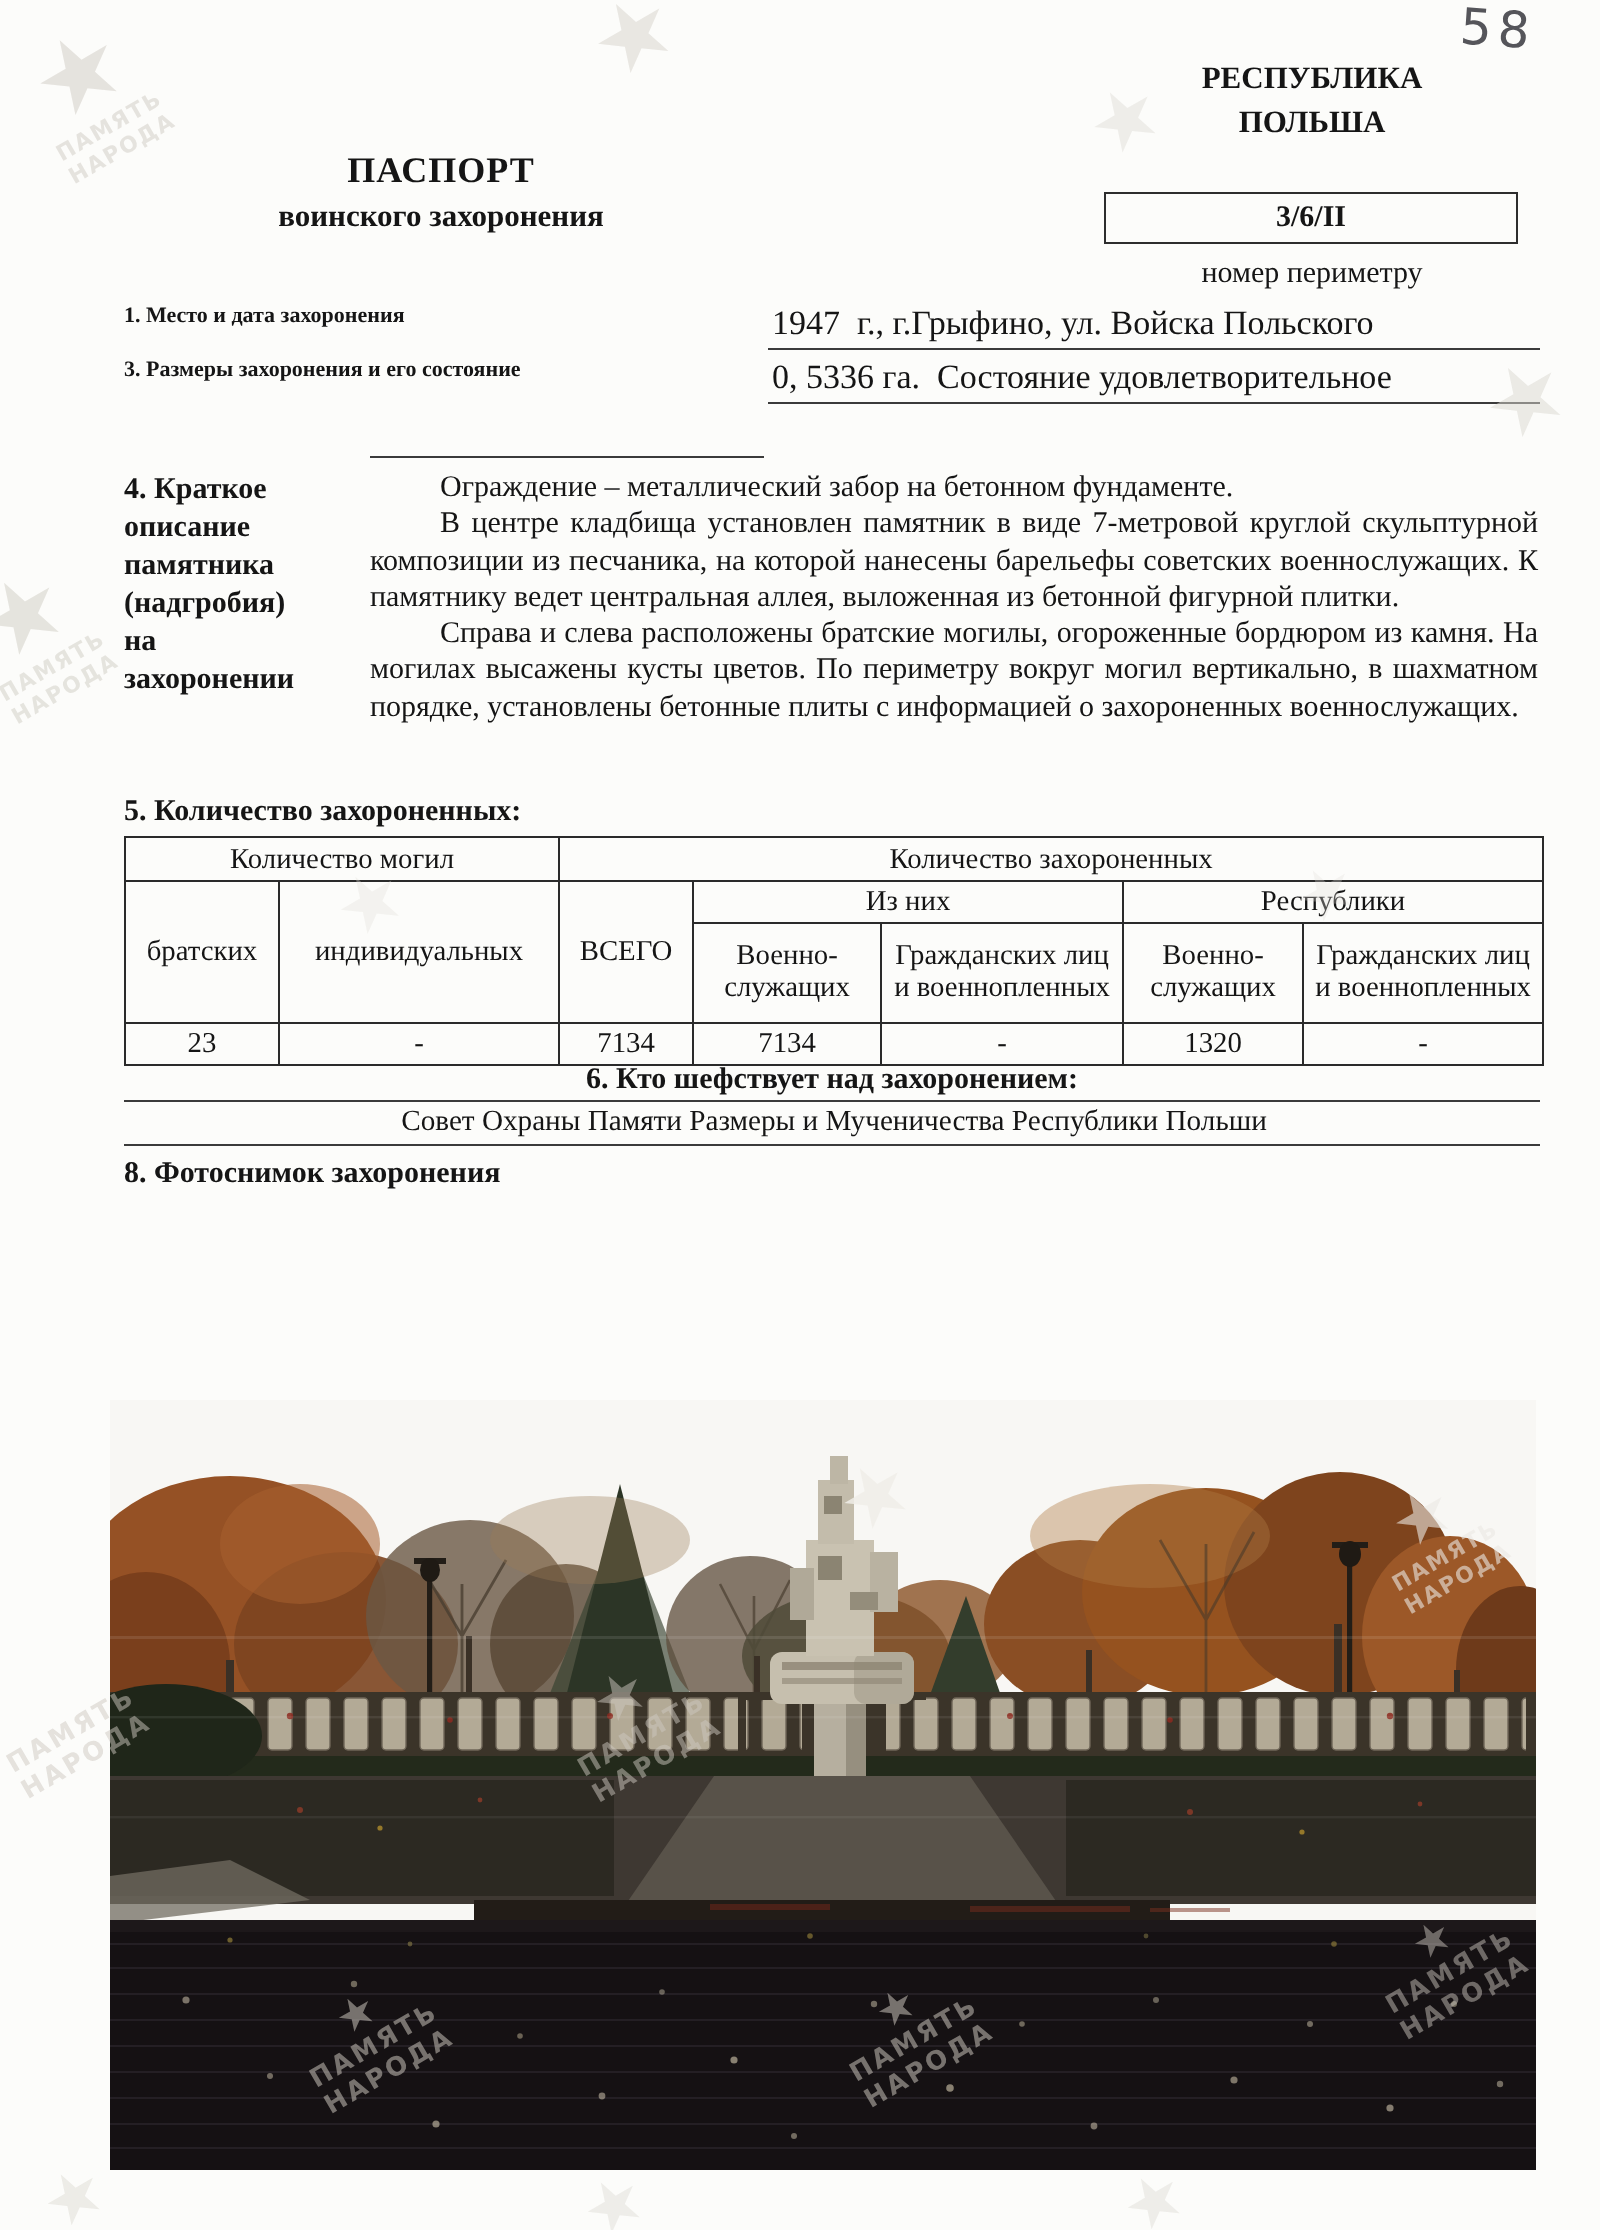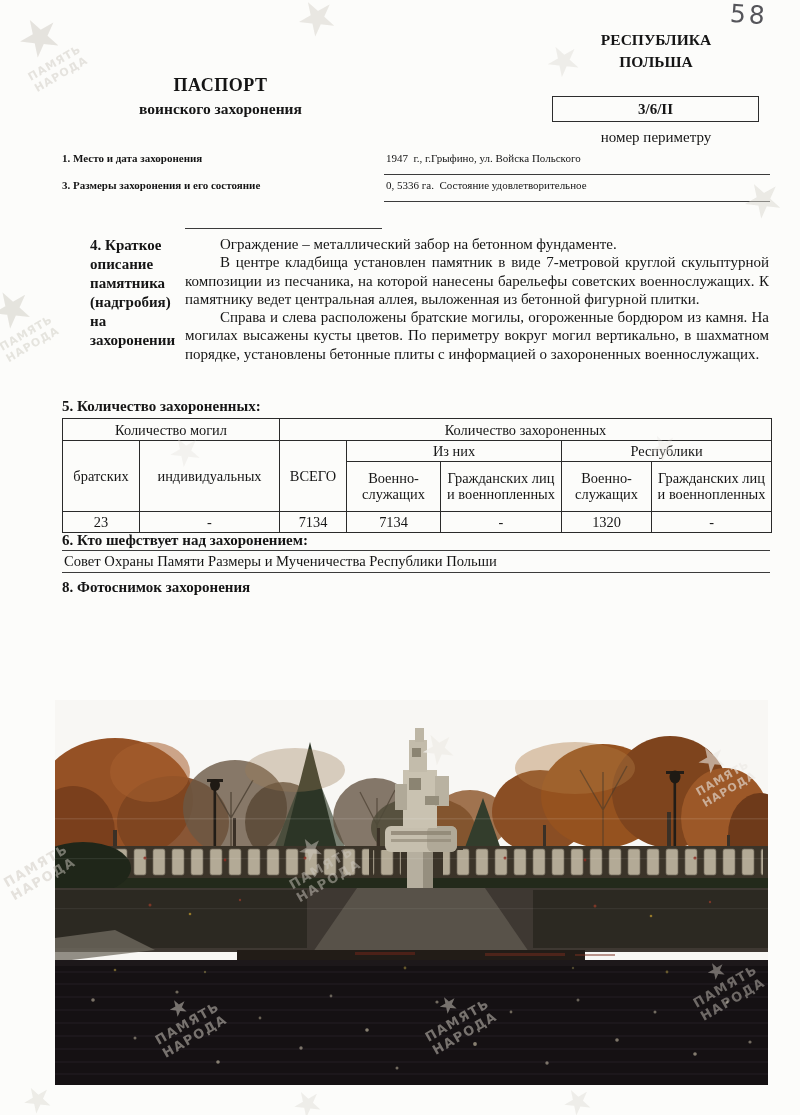--- a/index.html
+++ b/index.html
@@ -17,46 +17,46 @@
   .country{position:absolute;left:552px;top:29px;width:208px;text-align:center;
         font-weight:bold;font-size:15.5px;line-height:22px;}
   .card-box{position:absolute;left:552px;top:96px;width:205px;height:24px;border:1.6px solid #2d2d2d;
         display:flex;align-items:center;justify-content:center;font-weight:bold;font-size:15px;}
   .card-caption{position:absolute;left:552px;top:129px;width:208px;text-align:center;font-size:15px;}
 
   
   .fields{position:absolute;left:62px;top:152px;width:708px;}
   .field-row{display:flex;height:27.4px;align-items:flex-start;}
   .field-label{width:322px;font-weight:bold;font-size:11px;white-space:nowrap;}
-  .field-value{flex:1;font-size:11px;border-bottom:1.4px solid #3b3b3b;min-height:21px;
+  .field-value{flex:1;font-size:17px;border-bottom:1.4px solid #3b3b3b;min-height:21px;
         padding:0 0 1px 2px;white-space:nowrap;}
   .rule-ext{position:absolute;left:185px;top:207px;width:197px;height:21px;
         border-bottom:1.4px solid #3b3b3b;}
 
   
   .sec4-label{position:absolute;left:62px;top:236px;width:120px;font-weight:bold;
-        font-size:15px;line-height:19px;margin-left:28px;}
+        font-size:15px;line-height:19px;}
   .sec4-label span{display:block;}
   .sec4-desc{position:absolute;left:185px;top:235px;width:584px;font-size:15px;
         line-height:18.3px;text-align:justify;}
   .sec4-desc p{margin:0;text-indent:35px;}
 
   
   .sec5-heading{position:absolute;left:62px;top:398px;font-weight:bold;font-size:15px;}
   .burial-table{position:absolute;left:62px;top:418px;border-collapse:collapse;
         font-size:14.4px;table-layout:fixed;width:709px;}
   .burial-table td{border:1.4px solid #2a2a2a;text-align:center;vertical-align:middle;
         padding:0 2px;line-height:16px;font-weight:normal;overflow:hidden;}
   .burial-table .r1 td{height:21px;}
   .burial-table .r2 td{height:20px;}
   .burial-table .r3 td{height:49px;line-height:15.5px;}
   .burial-table .r4 td{height:20px;}
 
   
-  .sec6{position:absolute;left:62px;top:532px;width:708px;}
+  .sec6{position:absolute;left:62px;top:532px;width:708px;text-align:center;}
   .sec6-heading{font-weight:bold;font-size:15px;border-bottom:1.4px solid #3b3b3b;padding-bottom:1px;}
   .sec6-value{font-size:14.6px;border-bottom:1.4px solid #3b3b3b;padding:2px 0 2px 2px;}
   .sec7-heading{position:absolute;left:62px;top:579px;font-weight:bold;font-size:15px;}
 
   
   .photo{position:absolute;left:55px;top:700px;width:713px;height:385px;}
 
   
   .wm{position:absolute;transform:rotate(-30deg);text-align:center;pointer-events:none;
       z-index:6;font-family:"DejaVu Sans", sans-serif;font-weight:bold;}

